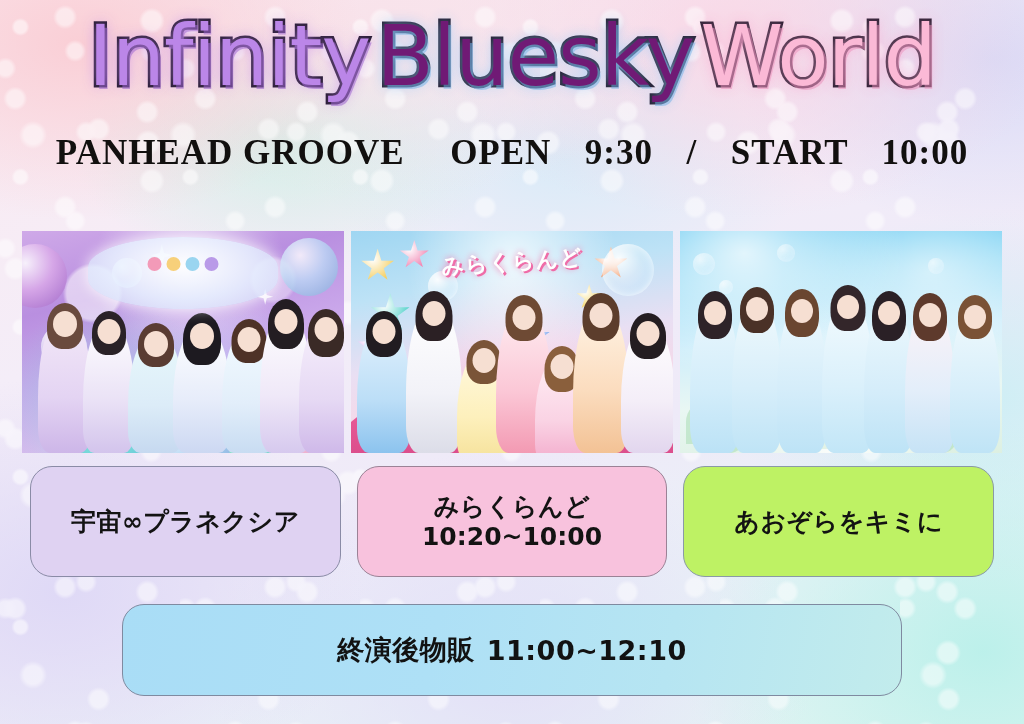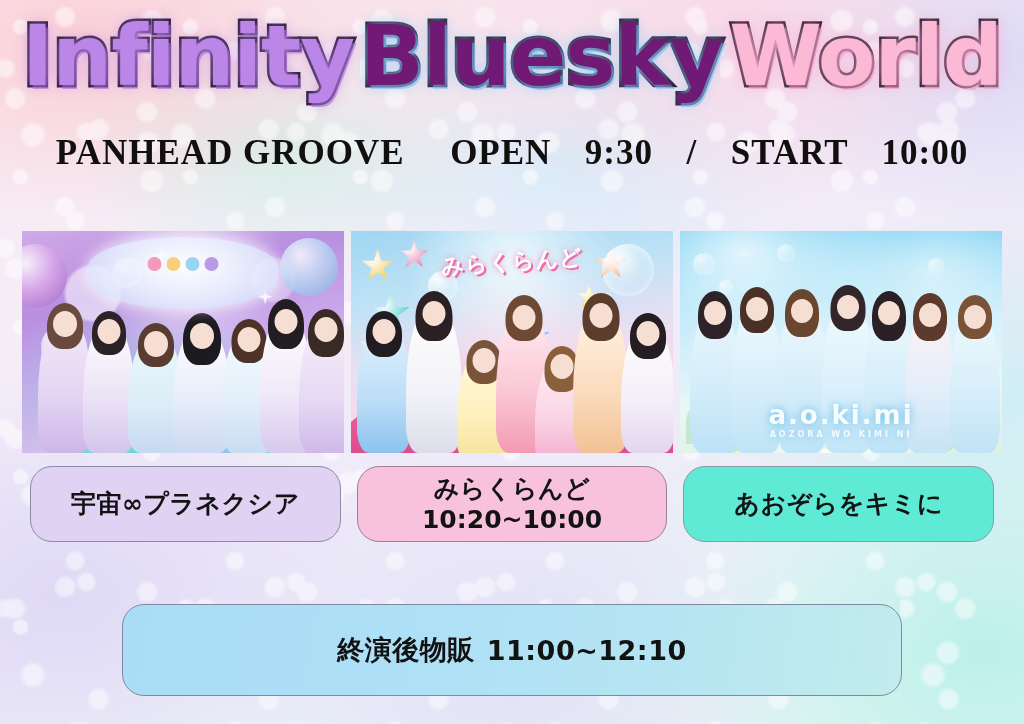--- a/index.html
+++ b/index.html
@@ -50,21 +50,21 @@
   }
 
   
   .title{
     position:absolute;left:0;right:0;top:10px;height:92px;
     display:flex;align-items:center;justify-content:center;gap:6px;
     white-space:nowrap;
   }
   .tword{
     font-family:"DejaVu Sans", sans-serif;
-    font-weight:700;
+    font-weight:400;
     font-size:84px;
     line-height:1;
     letter-spacing:-1px;
     -webkit-text-stroke:5px #1c1326;
     paint-order:stroke fill;
   }
   .tword.w1{ color:#bb86e8; text-shadow:0 0 14px rgba(196,140,236,.85), 3px 4px 0 rgba(150,95,200,.55); }
   .tword.w2{ color:#701a75; text-shadow:0 0 14px rgba(150,205,250,.9), 3px 4px 0 rgba(105,170,225,.5); }
   .tword.w3{ color:#fbb9d6; text-shadow:0 0 14px rgba(250,170,210,.9), 3px 4px 0 rgba(232,135,180,.5); }
 
@@ -134,21 +134,21 @@
   .wm{
     position:absolute;left:50%;bottom:14px;transform:translateX(-50%);
     font-family:"DejaVu Sans", sans-serif;font-weight:700;font-size:26px;
     color:rgba(255,255,255,.92);letter-spacing:2px;
     text-shadow:0 0 8px rgba(80,180,230,.9);white-space:nowrap;
   }
   .wm small{display:block;font-size:8px;letter-spacing:3px;text-align:center;opacity:.9;}
 
   
   .groups{
-    position:absolute;left:30px;top:466px;width:964px;height:76px;
+    position:absolute;left:30px;top:466px;width:964px;height:111px;
     display:flex;gap:16px;
   }
   .gbox{
     flex:1;border:1.5px solid #8a8ba6;border-radius:22px;
     display:flex;flex-direction:column;align-items:center;justify-content:center;
     gap:3px;
   }
   .gname{
     font-family:"DejaVu Sans", sans-serif;font-weight:700;font-size:25px;
     color:#131313;letter-spacing:.5px;line-height:1.1;
@@ -342,39 +342,35 @@
         <div class="hd" style="top:-2px;width:22px;height:24px"></div>
       </div>
       <div class="fig" style="left:70%;width:50px;height:148px;background:linear-gradient(180deg,#fdf2f6 0%,#e3eefa 58%,#c6e3f6 100%)">
         <div class="hair" style="top:-12px;width:34px;height:48px;background:#5e3a2c"></div>
         <div class="hd" style="top:-2px;width:22px;height:24px"></div>
       </div>
       <div class="fig" style="left:84%;width:50px;height:146px;background:linear-gradient(180deg,#f0fafd 0%,#d7eefa 58%,#bfe4f6 100%)">
         <div class="hair" style="top:-12px;width:34px;height:44px;background:#7a5236"></div>
         <div class="hd" style="top:-2px;width:22px;height:24px"></div>
       </div>
-      <div class="wm">
-        <span>a.o.ki.mi</span>
-        <small>AOZORA WO KIMI NI</small>
-      </div>
     </div>
   </div>
 
   <div class="groups">
 
     <div class="gbox" style="background:#dfd2f2">
       <div class="gname">宇宙∞プラネクシア</div>
     </div>
 
     <div class="gbox" style="background:#f8c2dd;border-color:#9b8296">
       <div class="gname">みらくらんど</div>
       <div class="gtime">10:20~10:00</div>
     </div>
 
-    <div class="gbox" style="background:#5eead4;border-color:#8a9aa6">
+    <div class="gbox" style="background:#bef264;border-color:#8a9aa6">
       <div class="gname">あおぞらをキミに</div>
     </div>
   </div>
 
   <div class="bottombar">
     <span class="btext">終演後物販</span>
     <span class="btext" style="width:12px"></span>
     <span class="btext">11:00~12:10</span>
   </div>
 

